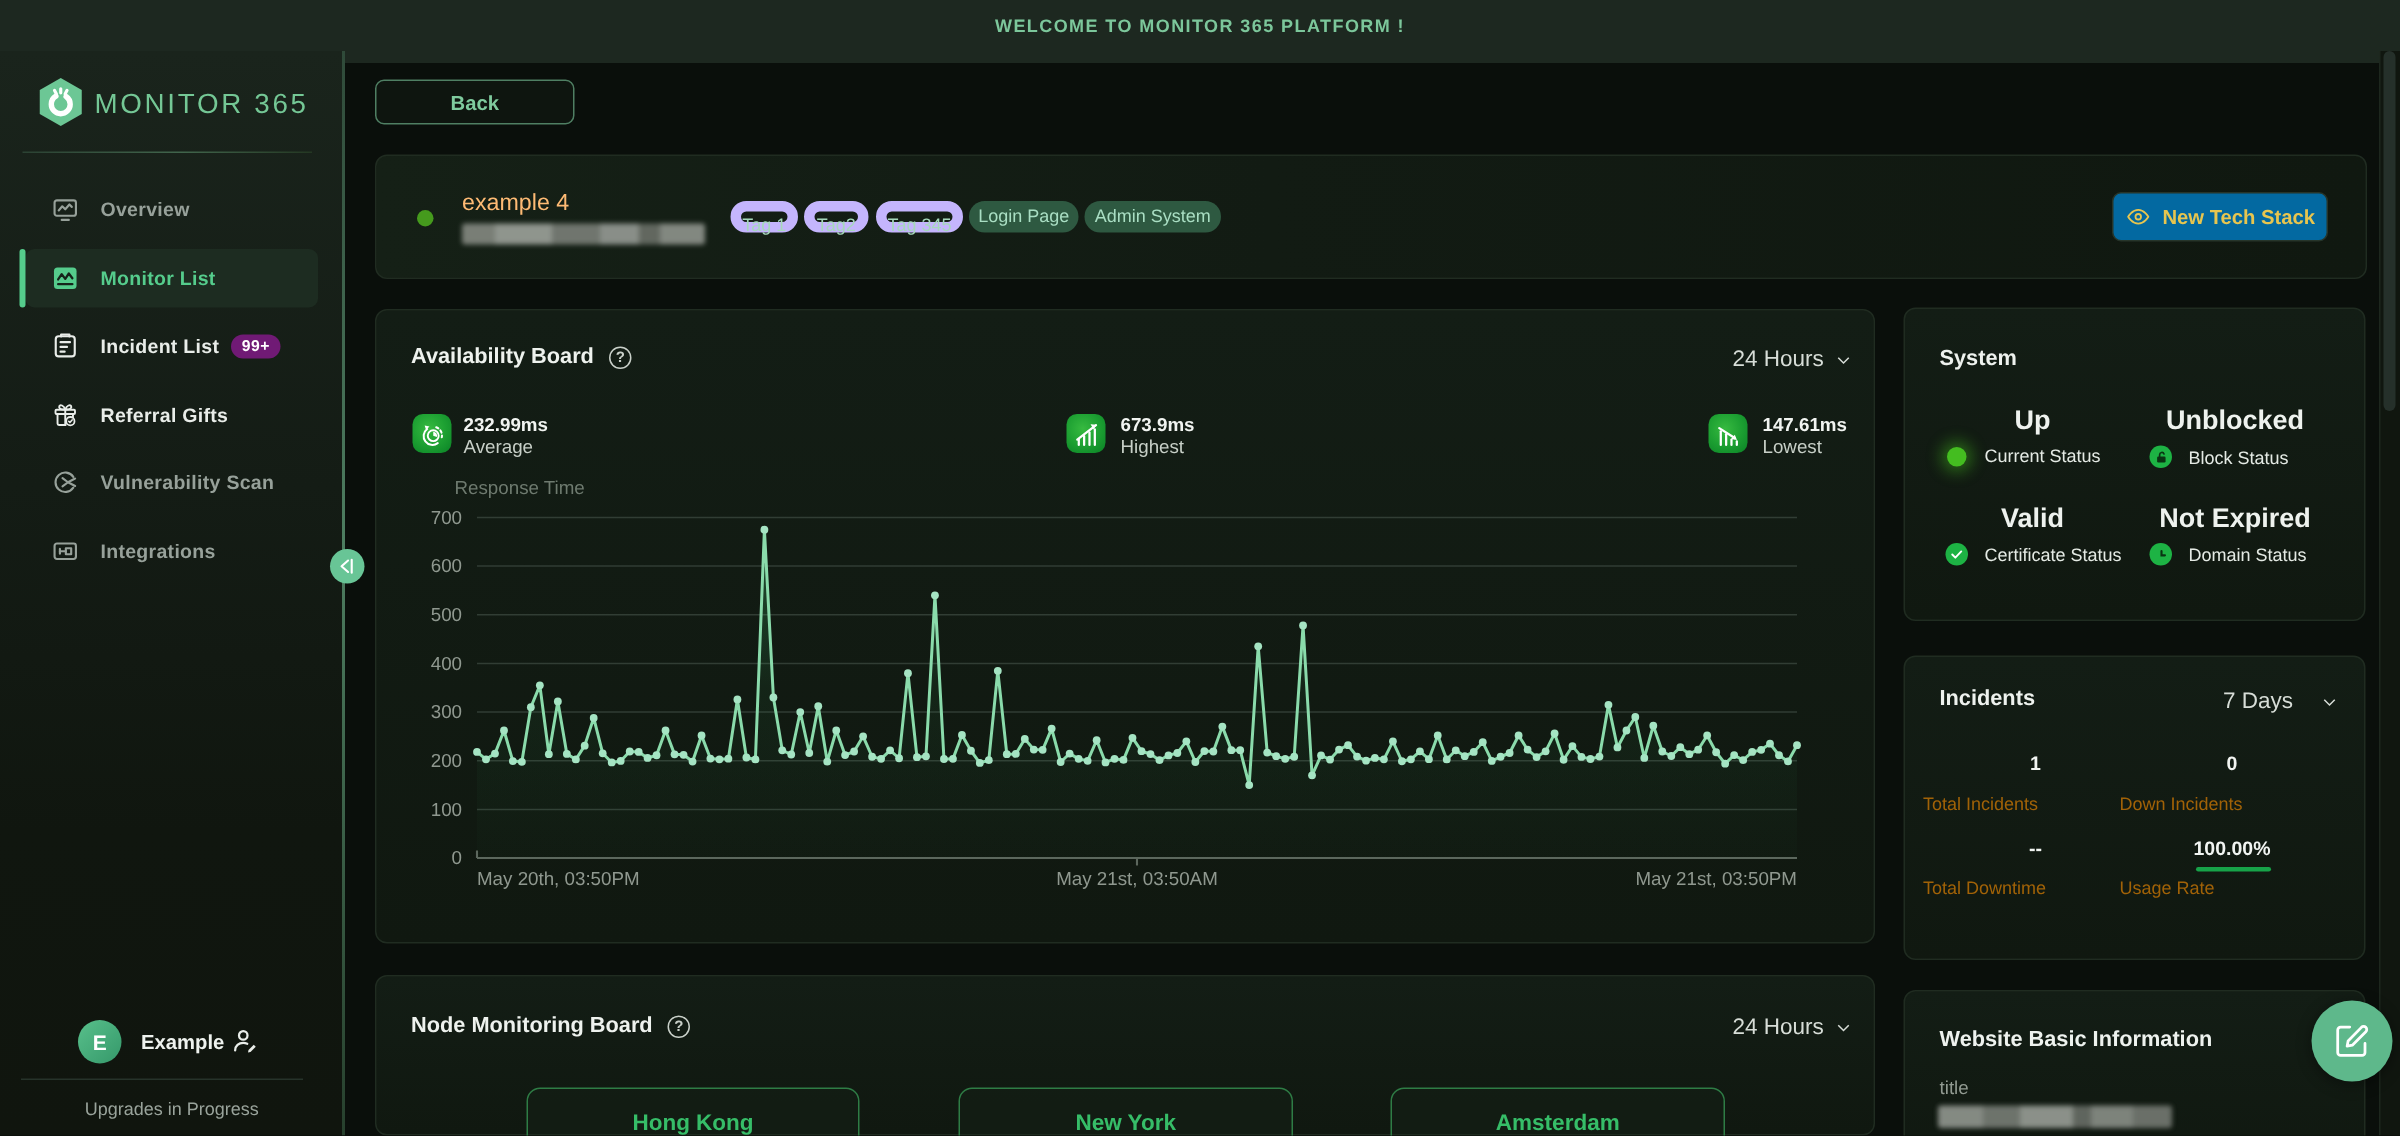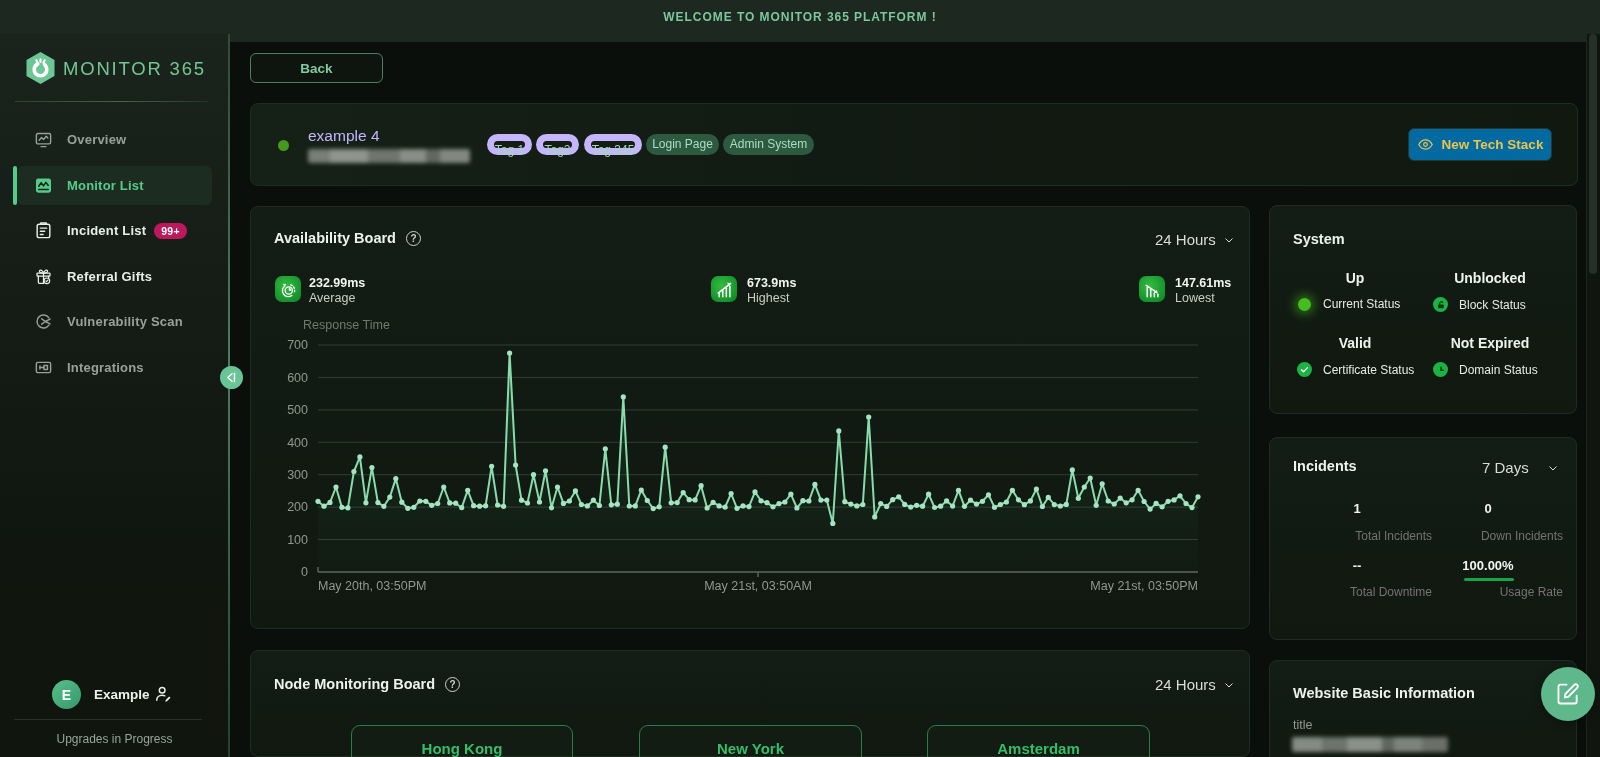--- a/index.html
+++ b/index.html
@@ -16,42 +16,42 @@
 #logo-hex{left:26px;top:52px}
 #logo-text{left:63px;top:58px;font-size:18.5px;letter-spacing:1.8px;color:#74c795;font-weight:400}
 #logo-div{left:15px;top:101px;width:193px;height:1px;background:linear-gradient(90deg,#2b4233,#41654c 55%,#243823)}
 .nav{left:16px;width:196px;height:39px;border-radius:6px;display:flex;align-items:center}
 .nav .ic{width:19px;height:19px;margin-left:18px;flex:none}
 .nav .tx{margin-left:14px;font-size:13px;font-weight:700;letter-spacing:.2px}
 .nav.grey{color:#97a19a}
 .nav.white{color:#e9ede9}
 #nav-sel-bg{left:17px;top:166px;width:195px;height:39px;background:#1d2c21;border-radius:6px}
 #nav-accent{left:13px;top:166px;width:4px;height:39px;background:#55cc8c;border-radius:3px}
-.badge{margin-left:8px;background:#be185d;color:#fff;font-size:10.5px;font-weight:700;
+.badge{margin-left:8px;background:#701a75;color:#fff;font-size:10.5px;font-weight:700;
  border-radius:9px;padding:2px 7px;letter-spacing:.3px}
 
 #avatar{left:52px;top:680px;width:29px;height:29px;border-radius:50%;
  background:linear-gradient(135deg,#58c08b,#35986a);color:#fff;font-size:14px;font-weight:700;
  display:flex;align-items:center;justify-content:center}
 #uname{left:94px;top:687px;font-size:13.5px;font-weight:700;color:#eef2ee}
 #uedit{left:153px;top:684px}
 #udiv{left:14px;top:719px;width:188px;height:1px;background:#26332a}
 #upg{left:0;top:732px;width:229px;text-align:center;font-size:12px;color:#99a39b}
 #collapse{left:220px;top:366px;width:23px;height:23px;border-radius:50%;background:#68c596;
  display:flex;align-items:center;justify-content:center}
 
 #rstrip{left:1586px;top:34px;width:14px;height:723px;background:#10160f;border-left:1px solid #1d271e}
 #rthumb{left:1589px;top:34px;width:8px;height:240px;background:#25302a;border-radius:4px}
 
 .card{background:linear-gradient(180deg,#131d15 0%,#101810 100%);border:1px solid #202c21;border-radius:8px}
 #backbtn{left:250px;top:53px;width:133px;height:30px;border:1px solid #4f7f63;border-radius:6px;
  color:#7fcb9e;font-size:13.5px;font-weight:700;text-align:center;line-height:29px;background:rgba(20,30,22,.4)}
 #exampleCard{left:250px;top:103px;width:1328px;height:83px;background:linear-gradient(90deg,#152016 0%,#121b13 45%,#101810 100%)}
 #exdot{left:278px;top:140px;width:11px;height:11px;border-radius:50%;background:#459a1d}
-#extitle{left:308px;top:127px;font-size:15.5px;font-weight:500;color:#c4b5fd}
+#extitle{left:308px;top:127px;font-size:15.5px;font-weight:500;color:#fdba74}
 .blurline{filter:blur(1.9px);border-radius:2px;opacity:.92}
 #exurl{left:308px;top:149px;width:162px;height:14px;
  background:linear-gradient(90deg,#82877f 0 22px,#9a9f98 22px 60px,#787d76 60px 92px,#939892 92px 118px,#696e66 118px 132px,#8c918a 132px 163px);}
 .tag{position:absolute;top:134px;height:21px;border-radius:11px;font-size:12px;line-height:19px;
  color:#a6d8bb;border:7px solid #c4b5fd;text-align:center}
 .tagf{position:absolute;top:134px;height:21px;border-radius:11px;font-size:12px;line-height:21px;
  color:#a9dec3;background:#2e5941;text-align:center}
 #ntsbtn{left:1408px;top:128px;width:144px;height:33px;border-radius:6px;background:#0369a1;
  border:1px solid #27352a;color:#e7c54f;display:flex;align-items:center;justify-content:center;gap:8px;
  font-size:13.5px;font-weight:600}
@@ -66,30 +66,30 @@
 #avhours{left:1155px;top:231px}
 .statico{width:26px;height:26px;border-radius:7px;background:radial-gradient(circle at 42% 38%,#37ba40 0%,#1da032 50%,#0a8226 100%);
  display:flex;align-items:center;justify-content:center}
 .statval{font-size:12.5px;font-weight:700;color:#f1f4f1}
 .statsub{font-size:12.5px;color:#c7cfc7}
 #rtlabel{left:303px;top:318px;font-size:12.5px;color:#6e7a6f}
 #chartwrap{left:250px;top:206px;width:1000px;height:423px}
 
 #statusCard{left:1269px;top:205px;width:308px;height:209px}
 #stitle{left:1293px;top:231px}
-.shead{position:absolute;width:130px;text-align:center;font-size:14px;font-weight:700;color:#eef2ee}
+.shead{position:absolute;width:130px;text-align:center;font-size:18px;font-weight:700;color:#eef2ee}
 .srow{position:absolute;display:flex;align-items:center;gap:11px;font-size:12px;color:#e4eae4}
 .gcirc{width:15px;height:15px;border-radius:50%;background:#1db344;display:flex;align-items:center;justify-content:center;flex:none}
 #cdot{width:13px;height:13px;border-radius:50%;background:#44bd20;box-shadow:0 0 10px 4px rgba(68,189,32,.45);flex:none;margin:0 1px}
 
 #incCard{left:1269px;top:437px;width:308px;height:203px}
 #ititle{left:1293px;top:458px}
 #idays{left:1482px;top:459px}
 .ival{position:absolute;width:130px;text-align:center;font-size:13px;font-weight:700;color:#f1f4f1}
-.isub{position:absolute;width:150px;text-align:right;font-size:12px;color:#737373}
+.isub{position:absolute;width:150px;text-align:left;font-size:12px;color:#a16207}
 #uline{left:1464px;top:578px;width:50px;height:3px;background:#17a349;border-radius:2px}
 
 #webCard{left:1269px;top:660px;width:308px;height:120px}
 #wtitle{left:1293px;top:685px}
 #wlab{left:1293px;top:718px;font-size:12.5px;color:#919a91}
 #wblur{left:1292px;top:737px;width:156px;height:15px;
  background:linear-gradient(90deg,#8f948d 0 30px,#767b74 30px 55px,#969b94 55px 90px,#676c65 90px 102px,#878c85 102px 130px,#727770 130px 156px)}
 
 #nodeCard{left:250px;top:650px;width:1000px;height:107px}
 #ntitle{left:274px;top:676px}

